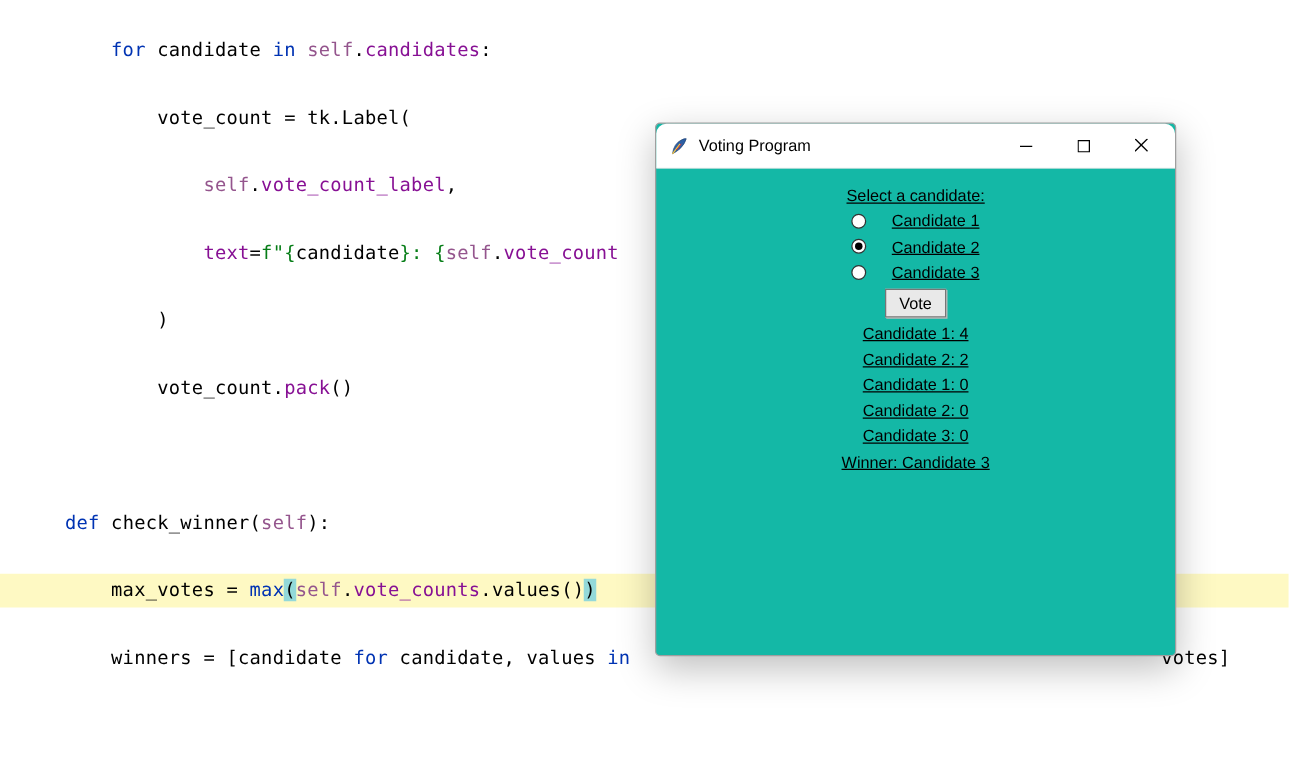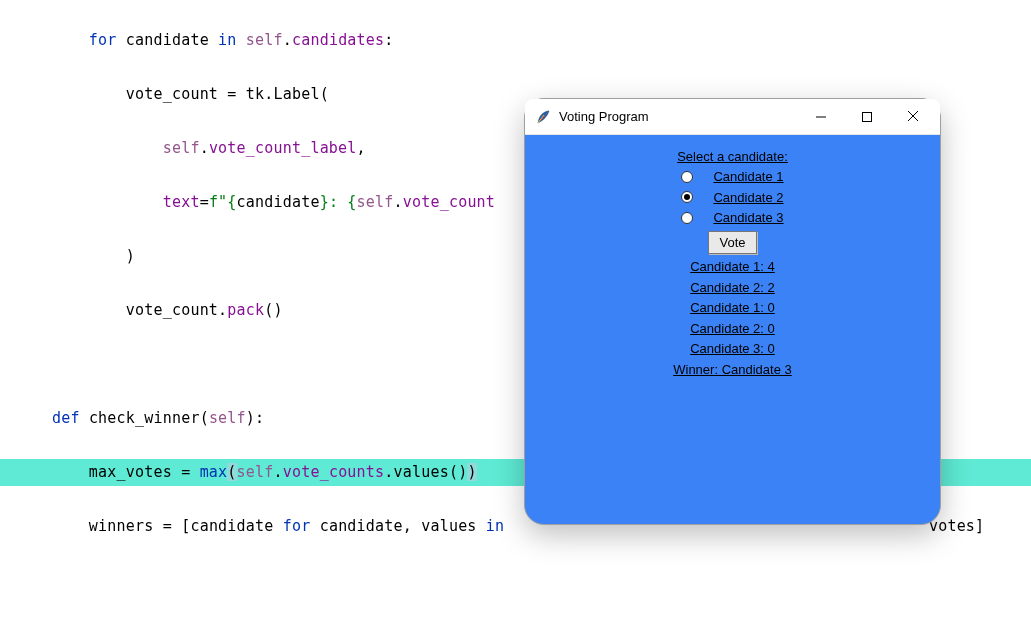--- a/index.html
+++ b/index.html
@@ -33,36 +33,36 @@
     display: inline-block;
     width: 15px;
   }
   .kw { color: #0033B3; }
   .fn { color: #000000; }
   .self { color: #94558D; }
   .str { color: #067D17; }
   .attr { color: #871094; }
   .builtin { color: #0033B3; }
   .hl-line {
-    background: #5eead4;
+    background: #fef9c3;
   }
   .hl-paren {
     background: #93D9D9;
   }
 
   
   .tk-window {
     position: absolute;
     left: 524px;
     top: 98px;
     width: 417px;
     height: 427px;
-    background: #3b82f6;
+    background: #14b8a6;
     border: 1px solid #9F9F9F;
-    border-radius: 20px;
+    border-radius: 4px;
     box-shadow: 0 10px 30px rgba(0,0,0,0.25);
     font-family: 'Segoe UI', Tahoma, sans-serif;
   }
   .tk-titlebar {
     height: 36px;
     background: #FFFFFF;
     border-top-left-radius: 8px;
     border-top-right-radius: 8px;
     display: flex;
     align-items: center;

